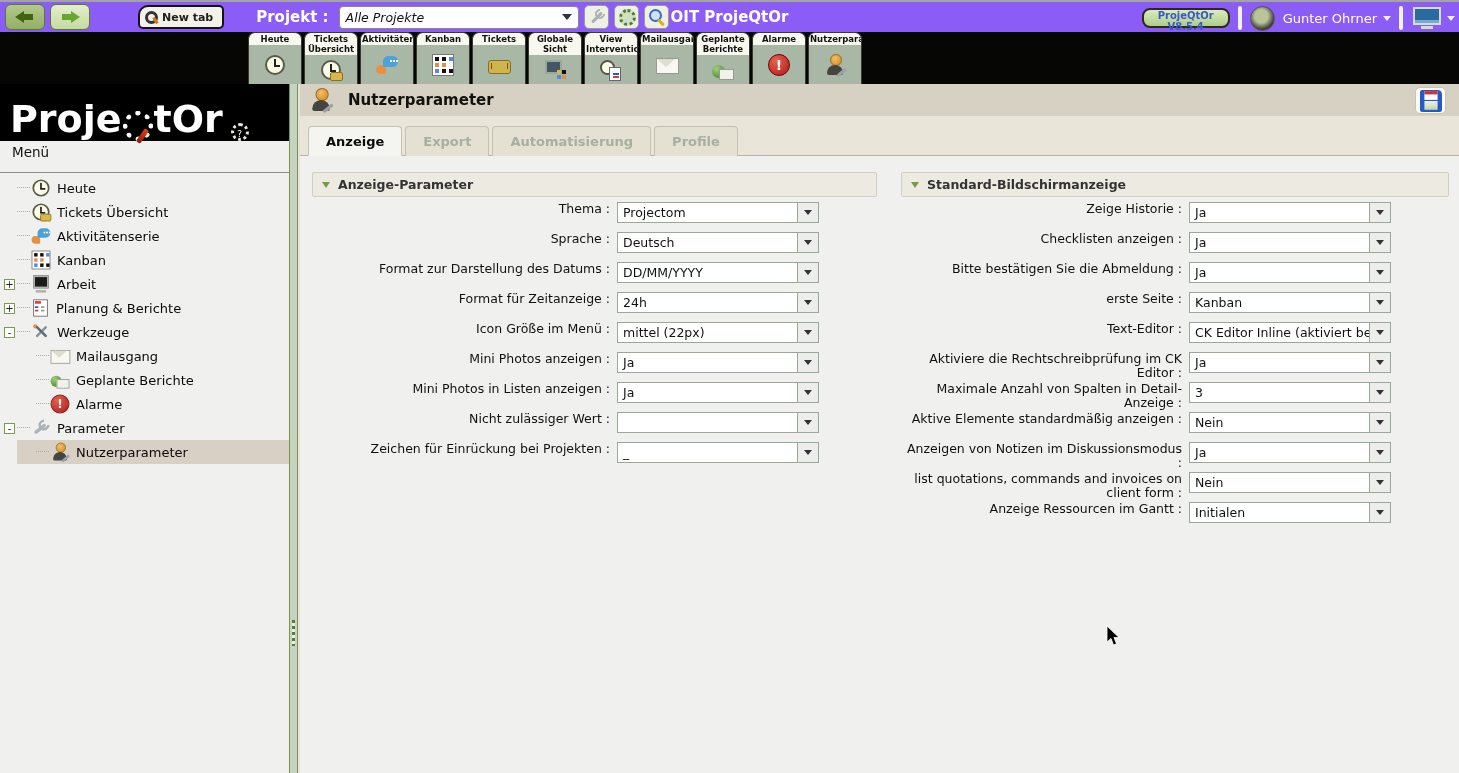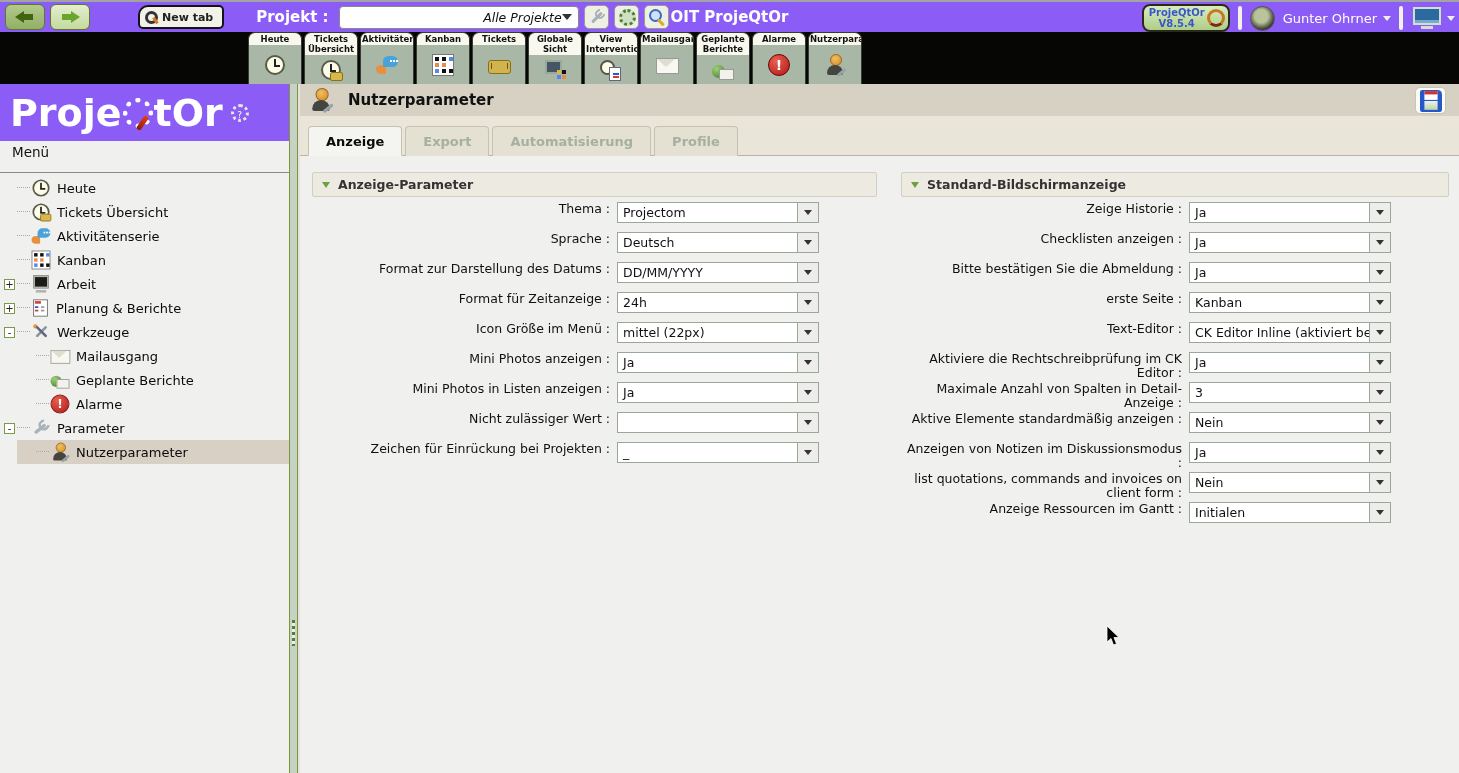--- a/index.html
+++ b/index.html
@@ -24,43 +24,43 @@
   .arr.r::after  { right:8px; background:#6aa52e; }
   .newtab { margin-left:48px; height:24px; background:#f2f2e8; border:2px solid #141414;
             border-radius:10px 5px 5px 5px; display:flex; align-items:center; padding:0 9px 0 5px;
             font-size:11px; font-weight:bold; color:#222; cursor:pointer; }
   .qring { width:13px; height:13px; border:3px solid #333; border-radius:50%; margin-right:4px; position:relative; }
   .qring::after { content:""; position:absolute; right:-2px; bottom:-3px; width:3px; height:7px;
                   background:#d87820; transform:rotate(-35deg); }
   .projlabel { color:#fff; font-weight:bold; font-size:15px; margin-left:32px; }
   .projselect { margin-left:10px; width:240px; height:23px; background:#fff; border:1px solid #888;
                 border-radius:4px; display:flex; align-items:center; padding:0 6px; cursor:pointer; }
-  .projselect .val { flex:1; font-style:italic; font-size:12.5px; color:#111;text-align:right; }
+  .projselect .val { flex:1; font-style:italic; font-size:12.5px; color:#111; }
   .caret { width:0; height:0; border-left:5px solid transparent; border-right:5px solid transparent;
            border-top:6px solid #333; }
   .caret.sm { border-left-width:4px; border-right-width:4px; border-top-width:5px; }
   .caret.white { border-top-color:#f0f0ea; }
   .tinybtn { width:25px; height:24px; margin-left:5px; background:#eef0e4; border:1px solid #999;
              border-radius:5px; position:relative; cursor:pointer; }
   .i-wrenchsm::before { content:""; position:absolute; left:5px; top:10px; width:14px; height:3px;
                         background:#a8b0b8; border-radius:2px; transform:rotate(-45deg); }
   .i-wrenchsm::after { content:""; position:absolute; right:3px; top:3px; width:6px; height:6px;
                        border:2px solid #a8b0b8; border-radius:50%; border-top-color:transparent; transform:rotate(45deg); }
   .i-gearsm::before { content:""; position:absolute; left:4px; top:3px; width:11px; height:11px;
                       border:3px dotted #4d7a35; border-radius:50%; background:#cfe0c0; }
   .i-searchsm::before { content:""; position:absolute; left:4px; top:3px; width:9px; height:9px;
                         border:2px solid #3a6ac0; border-radius:50%; background:#cfe0f8; }
   .i-searchsm::after { content:""; position:absolute; right:3px; bottom:4px; width:8px; height:3px;
                        background:#d8b028; transform:rotate(45deg); border-radius:1px; }
   .apptitle { position:absolute; left:0; right:0; text-align:center; color:#fff; font-weight:bold;
               font-size:15px; pointer-events:none; }
   .tr-cluster { position:absolute; right:4px; top:0; height:32px; display:flex; align-items:center; }
-  .verbadge { width:88px; height:28px; border:2px solid #2a2a1a; border-radius:8px;
+  .verbadge { width:88px; height:20px; border:2px solid #2a2a1a; border-radius:8px;
               background:linear-gradient(#d9ecc0,#aecd88); display:flex; align-items:center;
-              padding:0 3px; cursor:pointer; }
+              padding:0 3px; cursor:pointer;flex-direction:column; }
   .verbadge .vtxt { flex:1; text-align:center; color:#3a57c9; font-weight:bold; font-size:10px; line-height:11px; }
   .verbadge .vq { width:18px; height:18px; border:3px solid #c87820; border-radius:50%;
                   border-bottom-color:#802810; }
   .sep { width:4px; height:24px; background:#f2f2ea; border-radius:2px; margin:0 8px; }
   .avatar { width:25px; height:25px; border-radius:50%; border:1px solid #555;
             background:radial-gradient(circle at 45% 40%, #b9c49a 0 35%, #3c3c34 70%); }
   .username { color:#fff; font-size:13px; margin:0 6px 0 8px; }
   .monbtn { position:relative; width:28px; height:22px; margin:0 6px 0 2px; cursor:pointer; }
   .monbtn::before { content:""; position:absolute; inset:0 0 4px 0; border:2px solid #cfe0cf;
                     background:#2a6aa0; box-shadow:inset 0 -3px 0 #77aacc; }
@@ -154,21 +154,21 @@
   .i-floppy { width:20px; height:20px; }
   .i-floppy::before { content:""; position:absolute; inset:0; background:#2858c8; border-radius:2px 4px 2px 2px; }
   .i-floppy::after { content:""; position:absolute; left:4px; top:1px; width:12px; height:5px; background:#fff;
                      border-top:3px solid #d03030; }
   .i-floppy i { position:absolute; left:4px; bottom:2px; width:12px; height:8px;
                 background:linear-gradient(#f0f0f0, #bcd8a8); z-index:1; }
 
   
   .main { display:flex; height:689px; }
   .sidebar { width:289px; background:#f0f0ee; display:flex; flex-direction:column; }
-  .logo { height:57px; background:#8b5cf6; color:#fff; display:flex; align-items:center; padding-left:10px; }
+  .logo { height:57px; background:#000000; color:#fff; display:flex; align-items:flex-end; padding-left:10px; }
   .logo .txt { font-size:38px; font-weight:bold; letter-spacing:0; }
   .logo-q { display:inline-block; width:30px; height:30px; border:5px dotted #fff; border-radius:50%;
             position:relative; vertical-align:-1px; margin:0 1px; }
   .logo-q::after { content:""; position:absolute; right:3px; bottom:-8px; width:5px; height:16px;
                    background:linear-gradient(#e84010, #8a1c00); transform:rotate(35deg); border-radius:2px; }
   .logo .mini-q { width:18px; height:18px; border:3px dotted #e8e8e0; border-radius:50%; margin-left:8px;
                   color:#fff; font-size:9px; line-height:17px; text-align:center; }
   .menuhdr { height:32px; line-height:22px; padding-left:12px; font-size:13.5px; color:#111;
              border-bottom:1px solid #8a8a86; }
   .menulist { flex:1; padding-top:3px; position:relative; }

